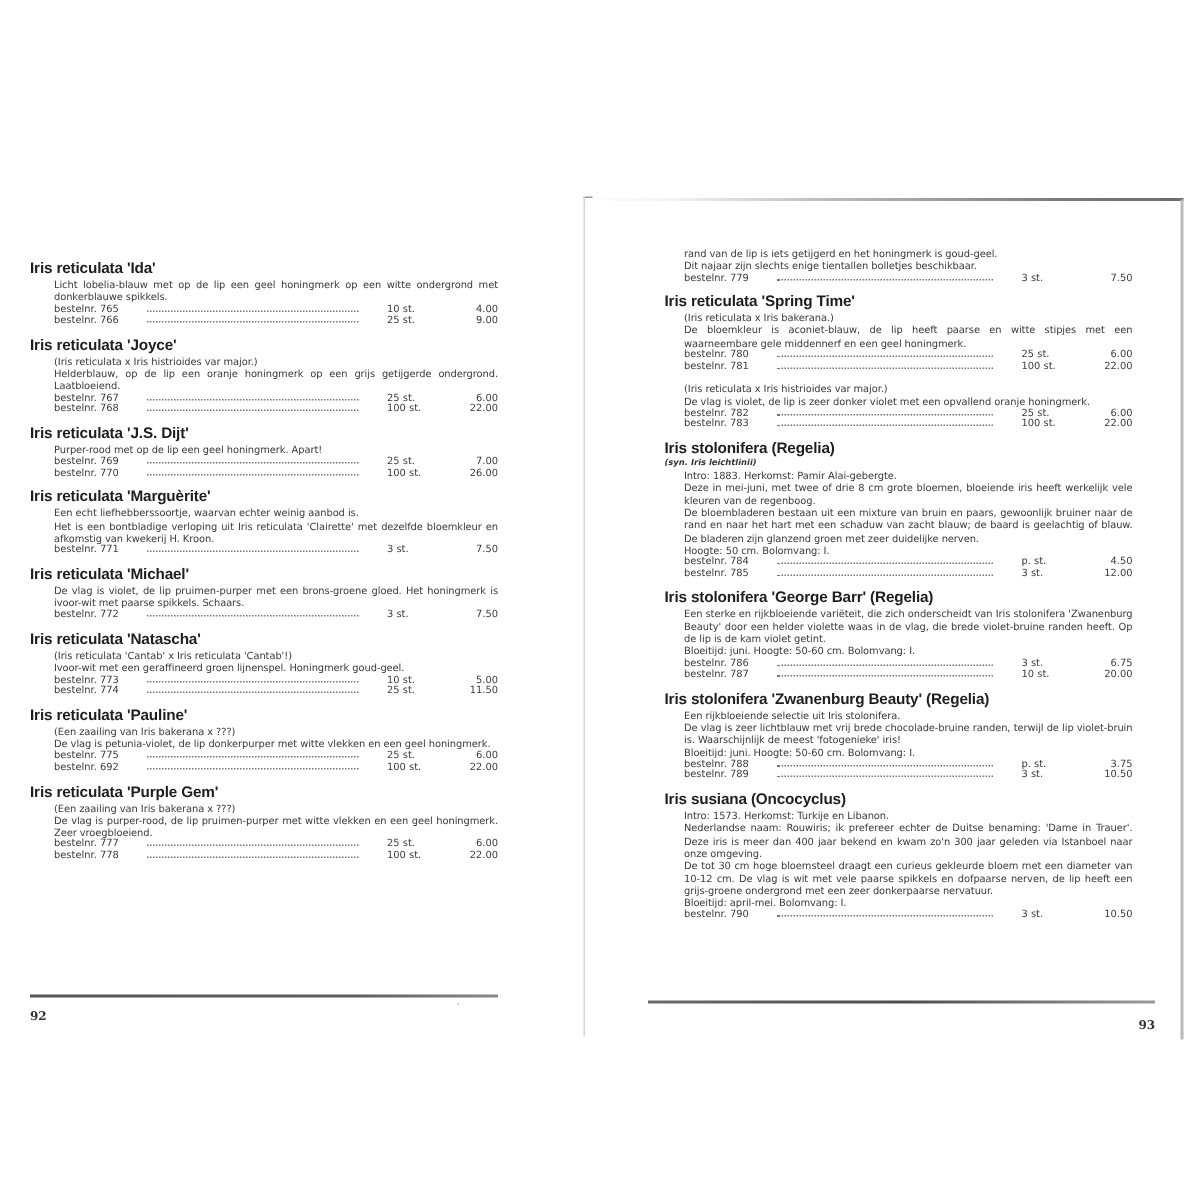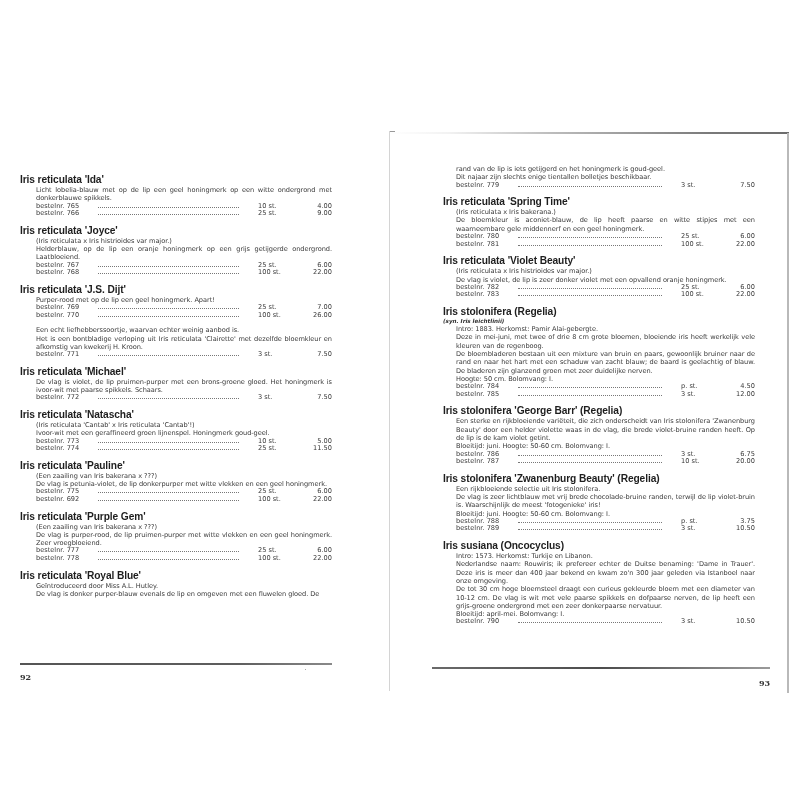--- a/index.html
+++ b/index.html
@@ -110,20 +110,21 @@
           </div>
           <div class="order-row">
             <span class="order-no">bestelnr. 770</span>
             <span class="leader"></span>
             <span class="qty">100 st.</span>
             <span class="price">26.00</span>
           </div>
         </div>
       </div>
       <div class="entry">
+        <div class="entry-title">Iris reticulata 'Marguèrite'</div>
         <div class="entry-body">
           <div class="line">Een echt liefhebberssoortje, waarvan echter weinig aanbod is.</div>
           <div class="line">Het is een bontbladige verloping uit Iris reticulata 'Clairette' met dezelfde bloemkleur en afkomstig van kwekerij H. Kroon.</div>
           <div class="order-row">
             <span class="order-no">bestelnr. 771</span>
             <span class="leader"></span>
             <span class="qty">3 st.</span>
             <span class="price">7.50</span>
           </div>
         </div>
@@ -188,27 +189,20 @@
             <span class="leader"></span>
             <span class="qty">25 st.</span>
             <span class="price">6.00</span>
           </div>
           <div class="order-row">
             <span class="order-no">bestelnr. 778</span>
             <span class="leader"></span>
             <span class="qty">100 st.</span>
             <span class="price">22.00</span>
           </div>
-        </div>
-      </div>
-      <div class="entry">
-        <div class="entry-title">Iris reticulata 'Royal Blue'</div>
-        <div class="entry-body">
-          <div class="line">Geïntroduceerd door Miss A.L. Hutley.</div>
-          <div class="line">De vlag is donker purper-blauw evenals de lip en omgeven met een fluwelen gloed. De</div>
         </div>
       </div>
     </div>
   <div class="rule"></div>
   <div class="page-number">92</div>
   <div class="speck" style="left:305px;top:669px;"></div>
 </div>
 
 <div class="page" id="page-right">
   <div class="frame-top"></div>
@@ -241,21 +235,20 @@
           </div>
           <div class="order-row">
             <span class="order-no">bestelnr. 781</span>
             <span class="leader"></span>
             <span class="qty">100 st.</span>
             <span class="price">22.00</span>
           </div>
         </div>
       </div>
       <div class="entry">
-        <div class="entry-title">Iris reticulata 'Violet Beauty'</div>
         <div class="entry-body">
           <div class="line">(Iris reticulata x Iris histrioides var major.)</div>
           <div class="line">De vlag is violet, de lip is zeer donker violet met een opvallend oranje honingmerk.</div>
           <div class="order-row">
             <span class="order-no">bestelnr. 782</span>
             <span class="leader"></span>
             <span class="qty">25 st.</span>
             <span class="price">6.00</span>
           </div>
           <div class="order-row">

